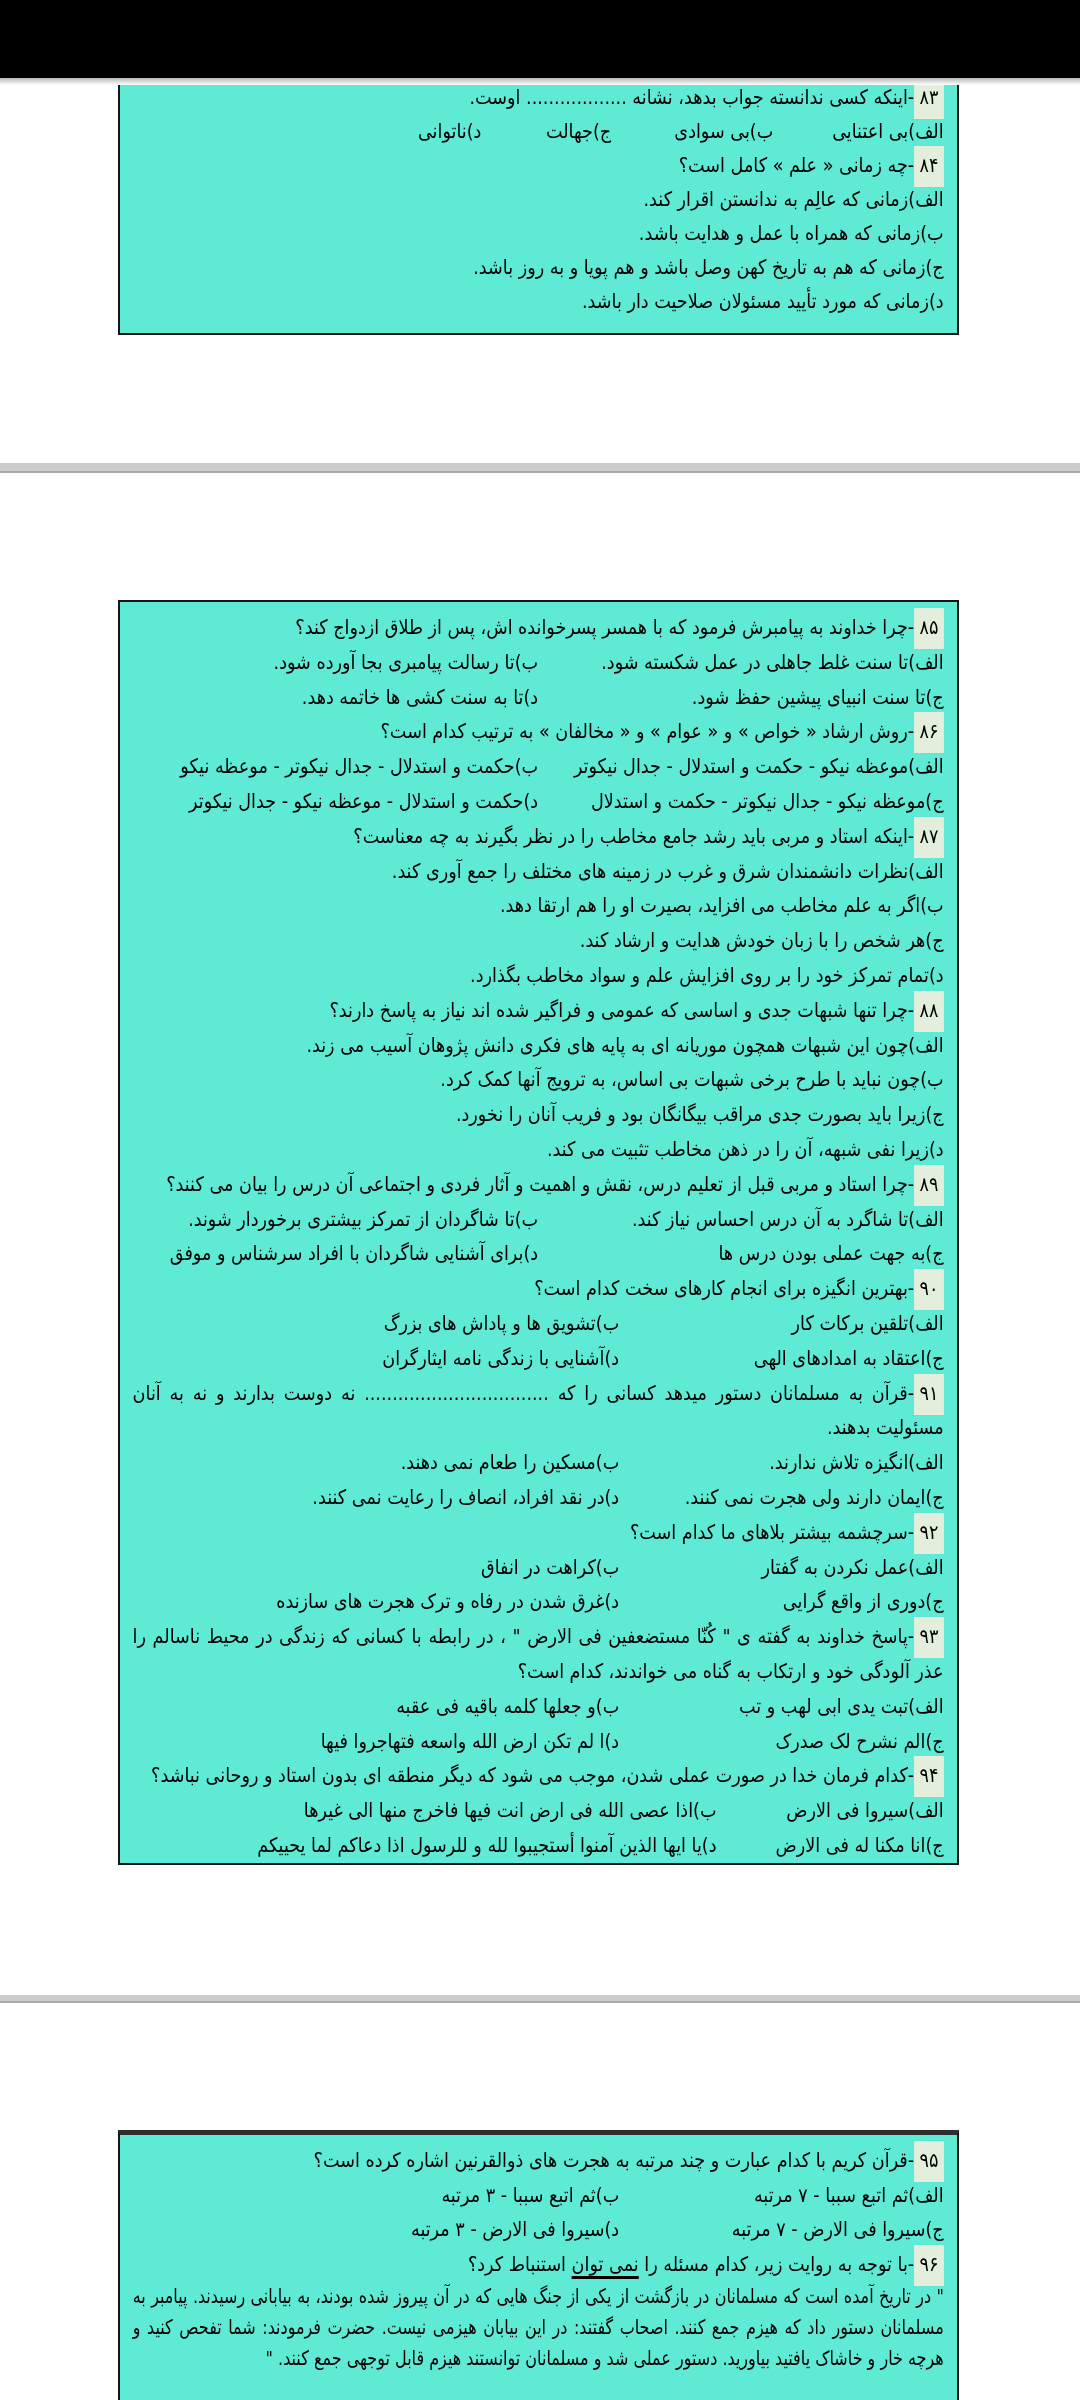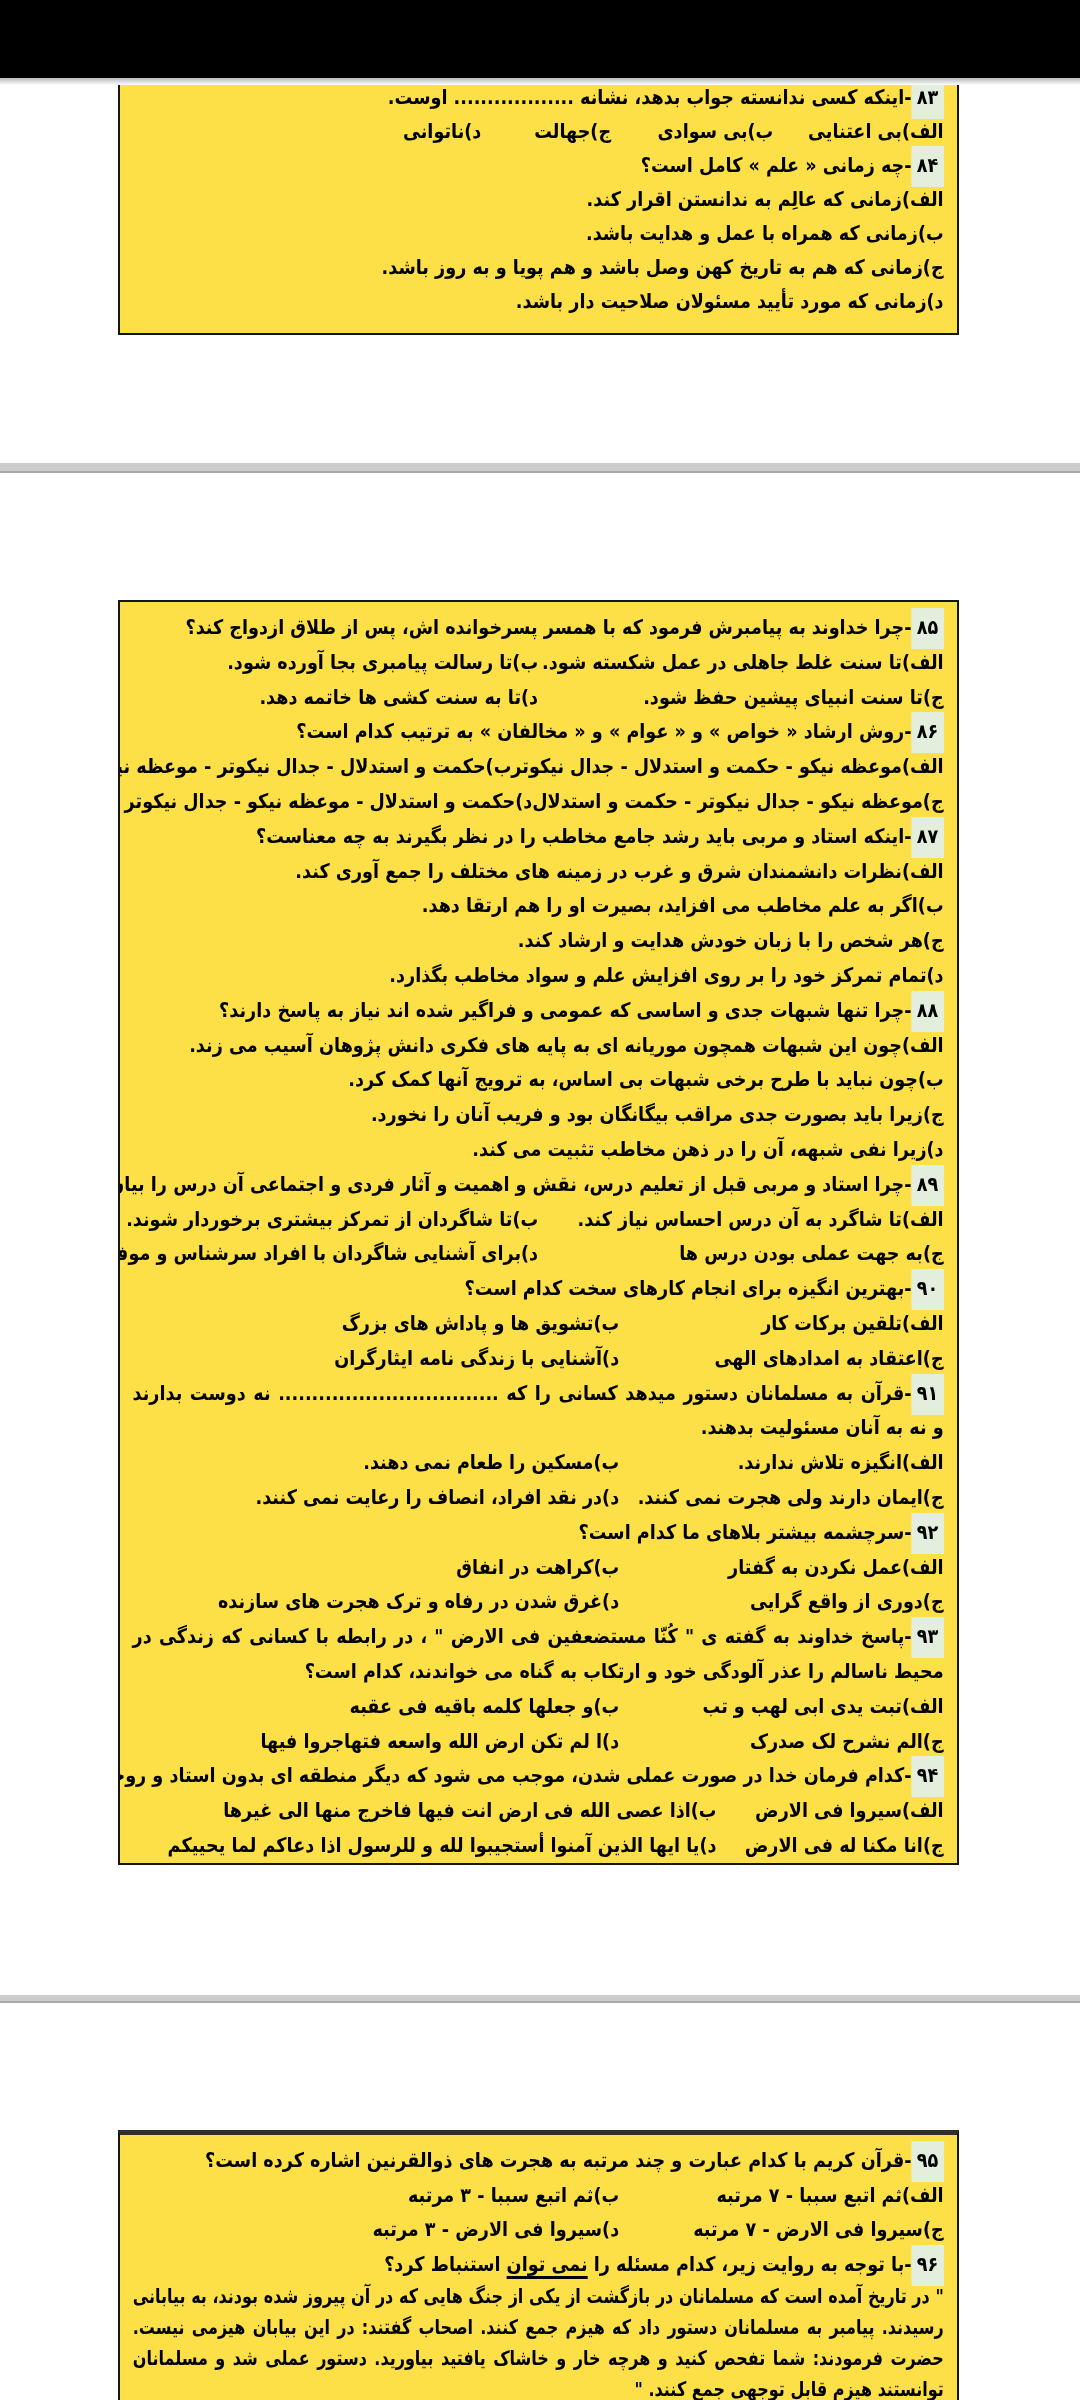--- a/index.html
+++ b/index.html
@@ -10,23 +10,23 @@
   
   .topbar{position:absolute;top:0;left:0;width:1080px;height:78px;background:#000;z-index:10;}
   .topbar-shadow{position:absolute;top:78px;left:0;width:1080px;height:7px;
     background:linear-gradient(#b7baba,#ffffff);z-index:9;}
   
   .sep{position:absolute;left:0;width:1080px;background:#cccccc;border-bottom:2px solid #a9a9a9;z-index:2;}
   .sep1{top:463px;height:8px;}
   .sep2{top:1995px;height:6px;}
   
   .qbox{
-    position:absolute;left:118px;width:841px;background:#fde047;
+    position:absolute;left:118px;width:841px;background:#5eead4;
     border:2px solid #141414;box-sizing:border-box;
-    padding:0 13px;font-weight:bold;font-size:20px;overflow:hidden;
+    padding:0 13px;font-weight:normal;font-size:20px;overflow:hidden;
   }
   .qbox1{top:40px;height:295px;padding-top:38px;--lh:34px;}
   .qbox2{top:600px;height:1265px;padding-top:8px;--lh:34.8px;}
   .qbox3{top:2130px;height:290px;border-top:5px solid #2e2e2e;padding-top:8px;--lh:34.6px;}
   
   .ln{
     line-height:var(--lh);text-align:right;white-space:nowrap;
     width:113.64%;transform:scaleX(0.88);transform-origin:right center;
   }
   .wrap{white-space:normal;text-align:justify;}

